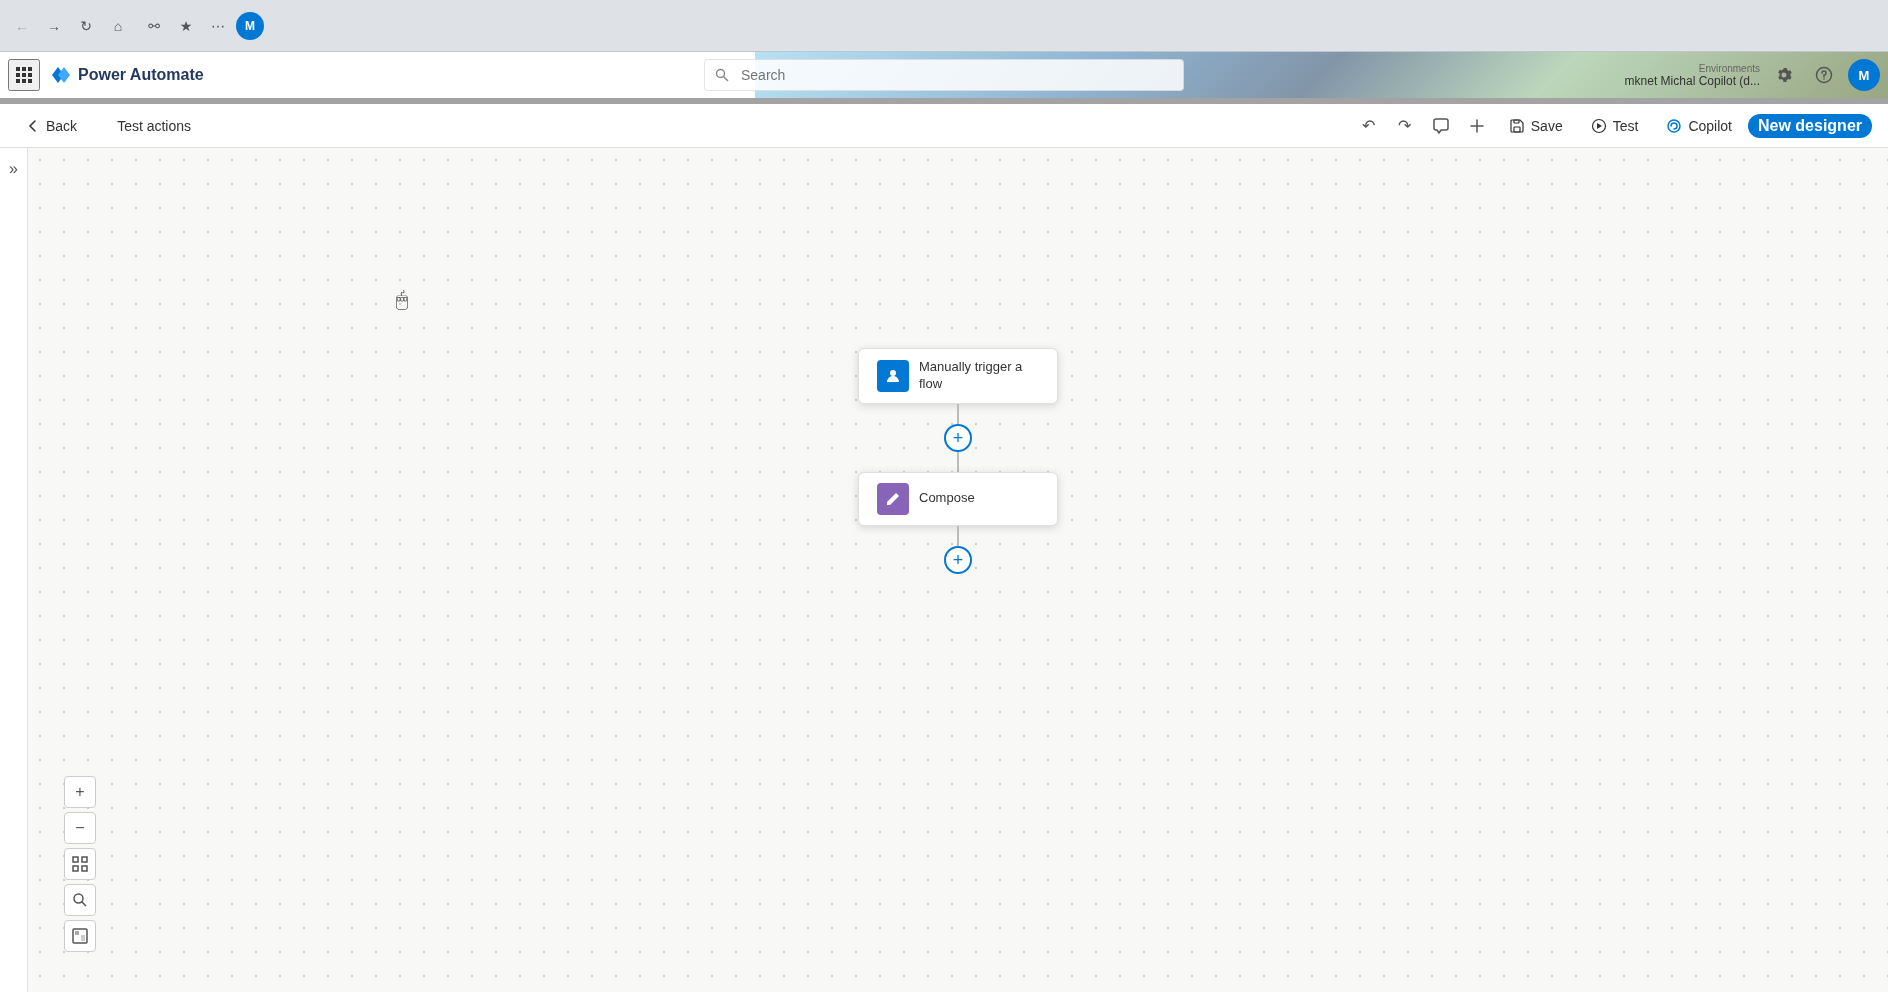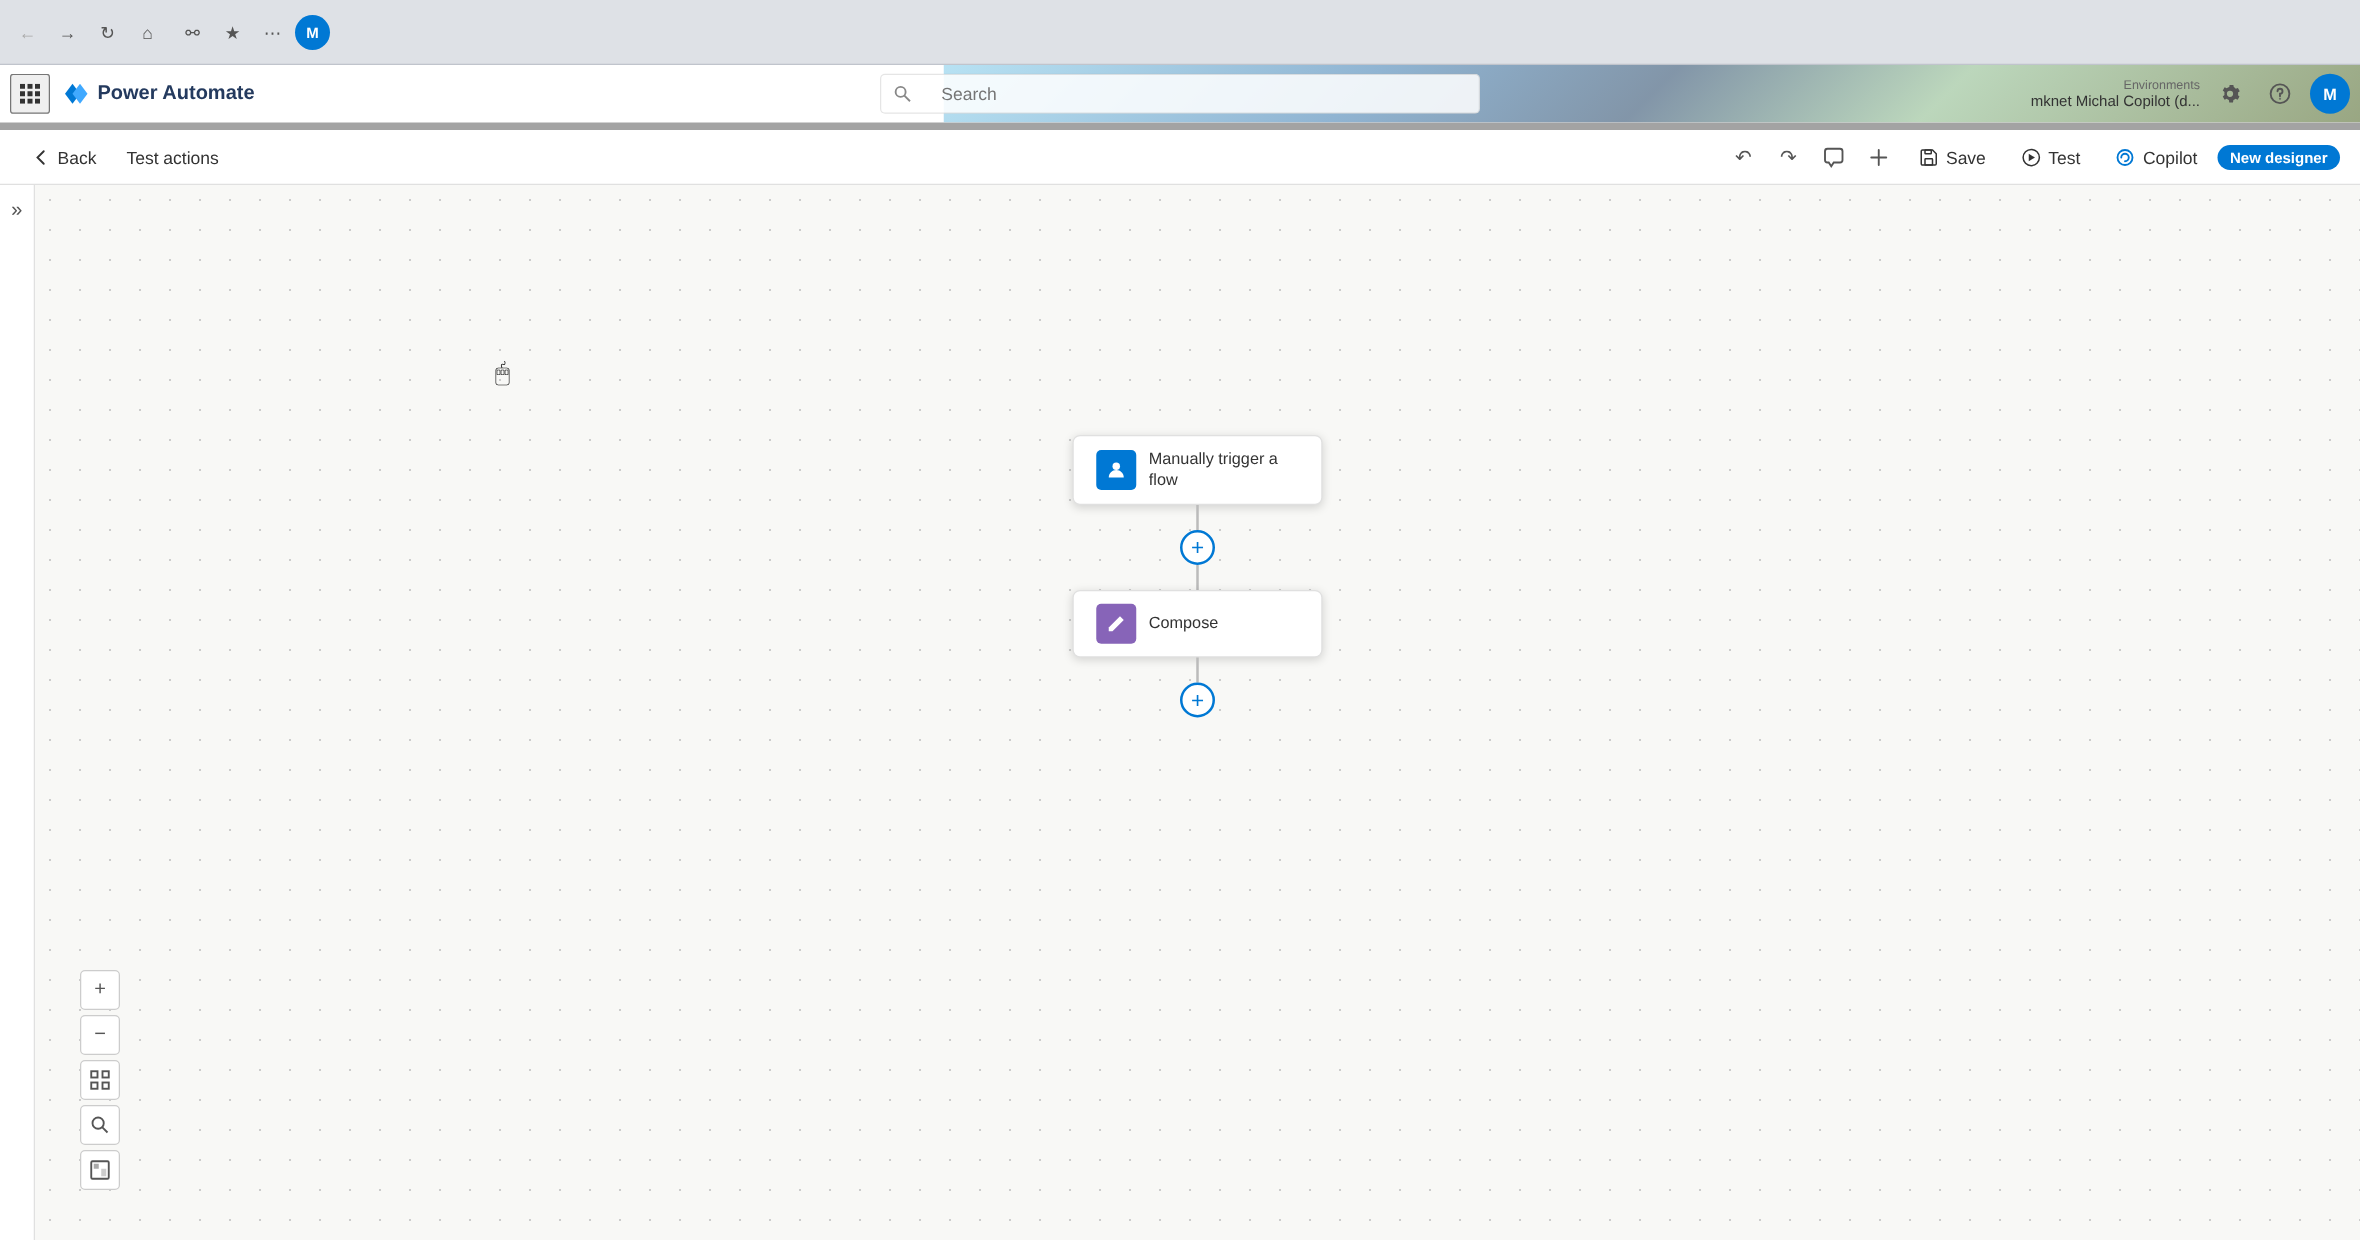--- a/index.html
+++ b/index.html
@@ -104,21 +104,21 @@
     .search-box {
       position: absolute;
       left: 50%;
       transform: translateX(-50%);
       width: 480px;
       height: 32px;
       background: rgba(255,255,255,0.85);
       border-radius: 4px;
       display: flex; align-items: center;
       padding: 0 10px;
-      gap: 24px;
+      gap: 12px;
       z-index: 2;
       border: 1px solid rgba(0,0,0,0.1);
     }
     .search-box input {
       border: none; background: transparent;
       font-size: 14px; color: #555;
       outline: none; flex: 1;
     }
     .header-right {
       margin-left: auto;
@@ -148,21 +148,21 @@
     }
 
     
     .toolbar {
       height: 44px;
       background: #fff;
       border-bottom: 1px solid #e0e0e0;
       display: flex;
       align-items: center;
       padding: 0 16px;
-      gap: 4px;
+      gap: 20px;
     }
     .toolbar-btn {
       display: flex; align-items: center; gap: 6px;
       padding: 6px 10px;
       border: none; background: transparent;
       cursor: pointer; border-radius: 4px;
       font-size: 14px; color: #333;
     }
     .toolbar-sep {
       flex: 1;
@@ -320,21 +320,21 @@
       pointer-events: none;
       z-index: 100;
     }
 
     
     .new-designer-badge {
       background: #0078d4;
       color: white;
       border-radius: 12px;
       padding: 3px 10px;
-      font-size: 12px;
+      font-size: 16px;
       font-weight: 600;
       cursor: pointer;
     }
   </style>
 </head>
 <body>
 
 <div class="browser-chrome">
   <div class="browser-nav-buttons">
     <button class="nav-btn disabled">←</button>

